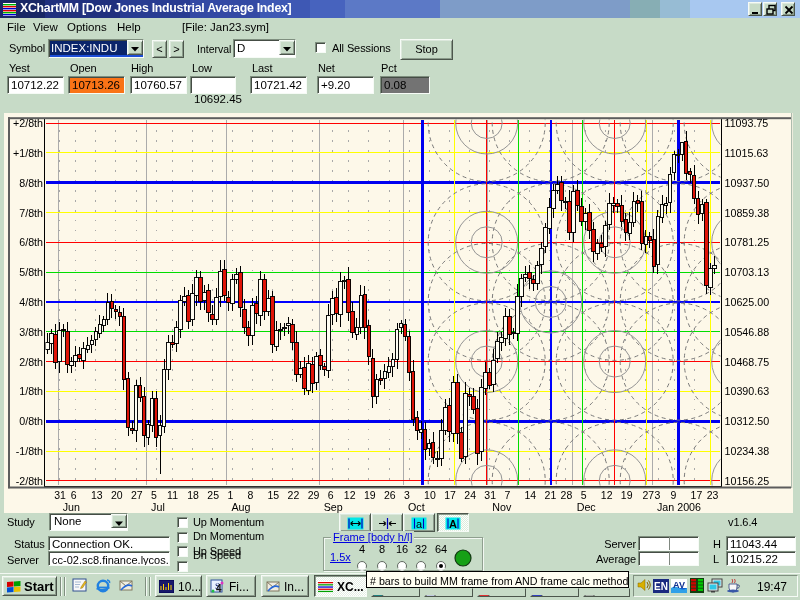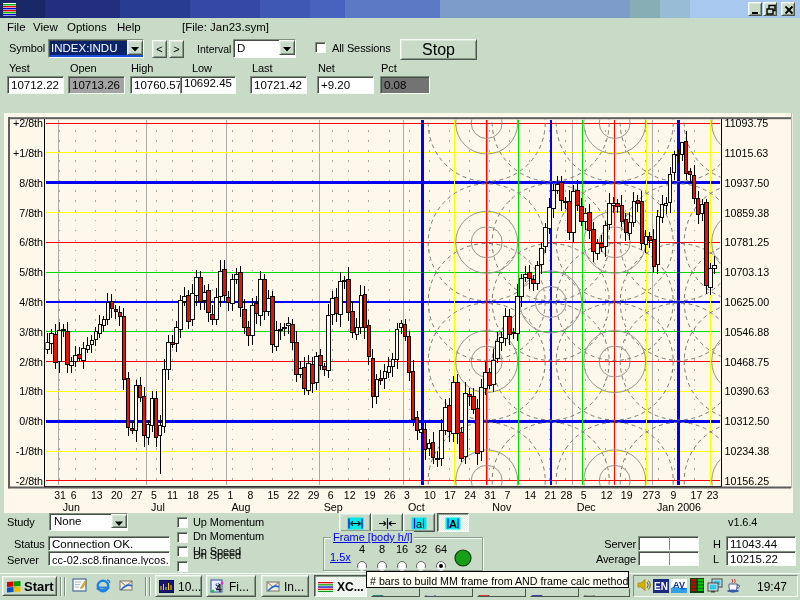--- a/index.html
+++ b/index.html
@@ -3,20 +3,21 @@
 <div class="ab" style="left:0;top:0;width:800px;height:18px;background:linear-gradient(90deg,#182765 0,#182765 5.6%,#20307e 5.6%,#20307e 15%,#283c92 15%,#283c92 23.8%,#3349a4 23.8%,#3349a4 32.5%,#3e58b4 32.5%,#3e58b4 38.8%,#4763be 38.8%,#4763be 43.1%,#5c79c6 43.1%,#5c79c6 55%,#7e9cc8 55%,#7e9cc8 78.8%,#87aeb4 78.8%,#87aeb4 82.5%,#97bcd4 82.5%,#97bcd4 86.3%,#a8c8f0 86.3%,#a8c8f0 100%)">
     <div class="ab" style="left:3px;top:2px"><svg width="13" height="13" viewBox="0 0 13 13" style="">
         <rect width="13" height="13" fill="#ffffff"></rect>
         <rect y="1" width="13" height="1.4" fill="#00b000"></rect>
         <rect y="3" width="13" height="1.4" fill="#e00000"></rect>
         <rect y="5" width="13" height="1.4" fill="#0000d0"></rect>
         <rect y="7" width="13" height="1.4" fill="#e00000"></rect>
         <rect y="9" width="13" height="1.4" fill="#00b000"></rect>
         <rect y="11" width="13" height="1.4" fill="#0000d0"></rect>
       </svg></div>
+    <div class="ab" style="left:20px;top:1px;font-size:12.3px;font-weight:bold;color:#ffffff;letter-spacing:-0.25px">XChartMM [Dow Jones Industrial Average Index]</div>
     <div class="ab" style="left:748px;top:2px;width:14px;height:14px;background:#c7dbc7;border:1px solid;border-color:#f6fbf6 #4c564c #4c564c #f6fbf6;box-shadow:inset 1px 1px 0 #dce8dc,inset -1px -1px 0 #8b9b8b;">
       <div class="ab" style="left:3px;top:9px;width:6px;height:2px;background:#000"></div>
     </div>
     <div class="ab" style="left:763px;top:2px;width:14px;height:14px;background:#c7dbc7;border:1px solid;border-color:#f6fbf6 #4c564c #4c564c #f6fbf6;box-shadow:inset 1px 1px 0 #dce8dc,inset -1px -1px 0 #8b9b8b;"><svg width="14" height="14" viewBox="0 0 14 14" style="">
         <rect x="5" y="2.5" width="6" height="5" fill="none" stroke="#000" stroke-width="1.4"></rect>
         <rect x="3" y="6" width="6" height="5" fill="#c7dbc7" stroke="#000" stroke-width="1.4"></rect>
       </svg></div>
     <div class="ab" style="left:781px;top:2px;width:14px;height:14px;background:#c7dbc7;border:1px solid;border-color:#f6fbf6 #4c564c #4c564c #f6fbf6;box-shadow:inset 1px 1px 0 #dce8dc,inset -1px -1px 0 #8b9b8b;"><svg width="14" height="14" viewBox="0 0 14 14" style="">
         <path d="M3.5 3.5 L10.5 10.5 M10.5 3.5 L3.5 10.5" stroke="#000" stroke-width="1.8"></path>
       </svg></div>
@@ -37,32 +38,32 @@
 <div class="ab" style="left:169px;top:40px;width:15px;height:18px;background:#c7dbc7;border:1px solid;border-color:#f6fbf6 #4c564c #4c564c #f6fbf6;box-shadow:inset 1px 1px 0 #dce8dc,inset -1px -1px 0 #8b9b8b;;text-align:center;font-size:11px;line-height:16px">&gt;</div>
 <div class="ab" style="left:197px;top:42.5px;font-size:10.5px;color:#000">Interval</div>
 <div class="ab" style="left:233px;top:39px;width:63px;height:19px;background:#ffffff;border:1px solid;border-color:#7f8f7f #f6fbf6 #f6fbf6 #7f8f7f;box-shadow:inset 1px 1px 0 #454d45;">
     <div class="ab" style="left:3px;top:2px;font-size:11.5px">D</div>
     <div class="ab" style="right:0px;top:0px;width:16px;height:15px;background:#c7dbc7;border:1px solid;border-color:#f6fbf6 #4c564c #4c564c #f6fbf6;box-shadow:inset 1px 1px 0 #dce8dc,inset -1px -1px 0 #8b9b8b;"><svg width="14" height="13" viewBox="0 0 14 13" style="">
         <polygon points="3,5 11,5 7,9.5" fill="#000"></polygon>
       </svg></div>
   </div>
 <div class="ab" style="left:315px;top:42px;width:11px;height:11px;background:#ffffff;border:1px solid;border-color:#7f8f7f #f6fbf6 #f6fbf6 #7f8f7f;box-shadow:inset 1px 1px 0 #454d45;"></div>
 <div class="ab t12" style="left:332px;top:42px">All Sessions</div>
-<div class="ab" style="left:400px;top:39px;width:77px;height:21px;background:#c7dbc7;border:1px solid;border-color:#f6fbf6 #4c564c #4c564c #f6fbf6;box-shadow:inset 1px 1px 0 #dce8dc,inset -1px -1px 0 #8b9b8b;;text-align:center;font-size:16px;line-height:19px">Stop</div>
+<div class="ab" style="left:400px;top:39px;width:53px;height:21px;background:#c7dbc7;border:1px solid;border-color:#f6fbf6 #4c564c #4c564c #f6fbf6;box-shadow:inset 1px 1px 0 #dce8dc,inset -1px -1px 0 #8b9b8b;;text-align:center;font-size:11px;line-height:19px">Stop</div>
 <div class="ab t12" style="left:9px;top:62px">Yest</div>
 <div class="ab t12" style="left:70px;top:62px">Open</div>
 <div class="ab t12" style="left:131px;top:62px">High</div>
 <div class="ab t12" style="left:192px;top:62px">Low</div>
 <div class="ab t12" style="left:252px;top:62px">Last</div>
 <div class="ab t12" style="left:318px;top:62px">Net</div>
 <div class="ab t12" style="left:381px;top:62px">Pct</div>
 <div class="ab" style="left:7px;top:76px;width:57px;height:18px;background:#ffffff;border:1px solid;border-color:#7f8f7f #f6fbf6 #f6fbf6 #7f8f7f;box-shadow:inset 1px 1px 0 #454d45;;font-size:11.5px;padding:2px 0 0 3px">10712.22</div>
-<div class="ab" style="left:68px;top:76px;width:57px;height:18px;background:#a3a3a3;border:1px solid;border-color:#7f8f7f #f6fbf6 #f6fbf6 #7f8f7f;box-shadow:inset 1px 1px 0 #454d45;;font-size:11.5px;padding:2px 12px 0 3px">10713.26</div>
+<div class="ab" style="left:68px;top:76px;width:57px;height:18px;background:#f97316;border:1px solid;border-color:#7f8f7f #f6fbf6 #f6fbf6 #7f8f7f;box-shadow:inset 1px 1px 0 #454d45;;font-size:11.5px;padding:2px 12px 0 3px">10713.26</div>
 <div class="ab" style="left:130px;top:76px;width:57px;height:18px;background:#ffffff;border:1px solid;border-color:#7f8f7f #f6fbf6 #f6fbf6 #7f8f7f;box-shadow:inset 1px 1px 0 #454d45;;font-size:11.5px;padding:2px 0 0 3px">10760.57</div>
-<div class="ab" style="left:180px;top:76px;width:56px;height:18px;background:#ffffff;border:1px solid;border-color:#7f8f7f #f6fbf6 #f6fbf6 #7f8f7f;box-shadow:inset 1px 1px 0 #454d45;;font-size:11.5px;padding:0 0 0 3px">10692.45</div>
+<div class="ab" style="left:190px;top:76px;width:46px;height:18px;background:#ffffff;border:1px solid;border-color:#7f8f7f #f6fbf6 #f6fbf6 #7f8f7f;box-shadow:inset 1px 1px 0 #454d45;;font-size:11.5px;padding:16px 0 0 3px">10692.45</div>
 <div class="ab" style="left:250px;top:76px;width:57px;height:18px;background:#ffffff;border:1px solid;border-color:#7f8f7f #f6fbf6 #f6fbf6 #7f8f7f;box-shadow:inset 1px 1px 0 #454d45;;font-size:11.5px;padding:2px 0 0 3px">10721.42</div>
 <div class="ab" style="left:317px;top:76px;width:57px;height:18px;background:#ffffff;border:1px solid;border-color:#7f8f7f #f6fbf6 #f6fbf6 #7f8f7f;box-shadow:inset 1px 1px 0 #454d45;;font-size:11.5px;padding:2px 0 0 3px">+9.20</div>
 <div class="ab" style="left:380px;top:76px;width:50px;height:18px;background:#737373;border:1px solid;border-color:#7f8f7f #f6fbf6 #f6fbf6 #7f8f7f;box-shadow:inset 1px 1px 0 #454d45;;font-size:11.5px;padding:2px 0 0 3px">0.08</div>
 <svg width="789" height="400" viewBox="4 113 789 400" style="position:absolute;left:4px;top:113px">
     <defs>
       <clipPath id="pc">
         <rect x="45.5" y="119.5" width="675.0" height="366.0"></rect>
       </clipPath>
     </defs>
     <rect x="4" y="113" width="789" height="400" fill="#fdf8e9"></rect>

